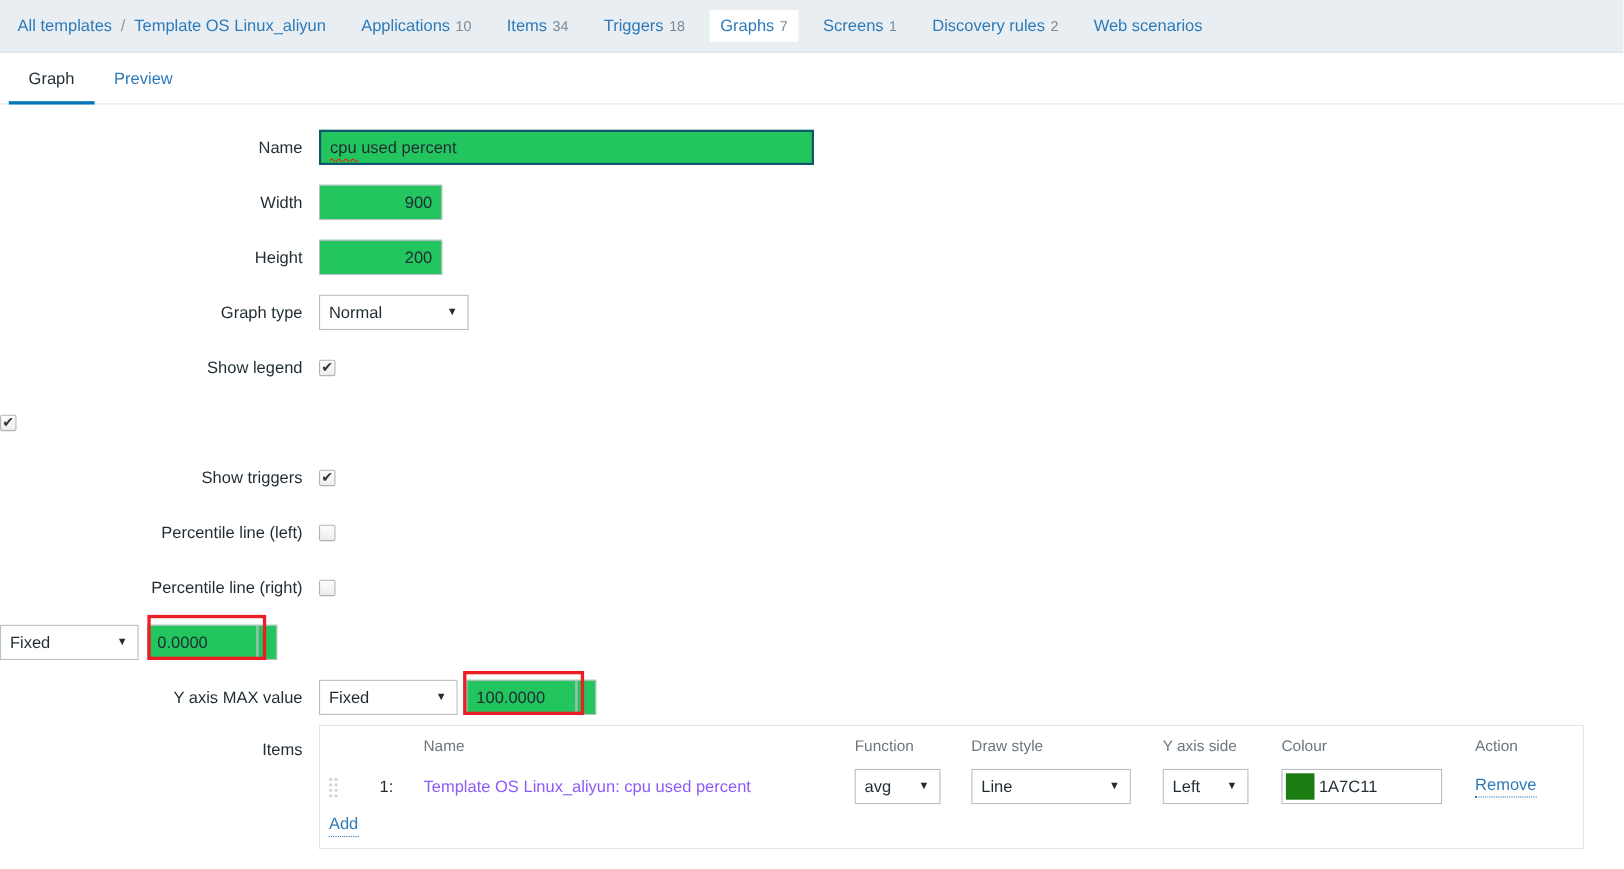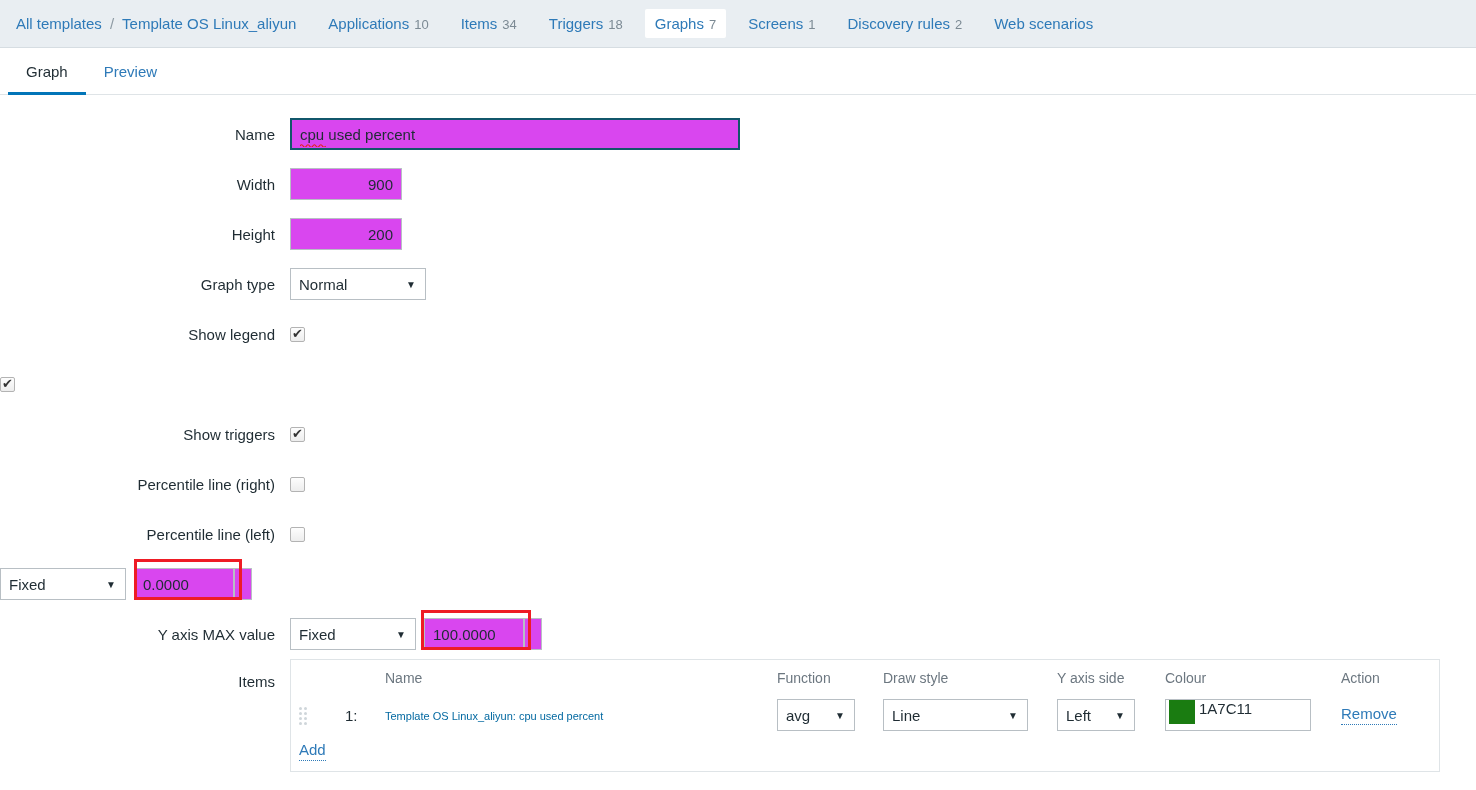--- a/index.html
+++ b/index.html
@@ -110,21 +110,21 @@
   }
   .ctrl {
     display: flex;
     align-items: center;
     position: relative;
   }
 
   input.txt {
     height: 32px;
     border: 1px solid #b8bfc4;
-    background: #d946ef;
+    background: #22c55e;
     font-family: "Liberation Sans", sans-serif;
     font-size: 15px;
     color: #1f2c33;
     padding: 0 8px;
     box-sizing: border-box;
     outline: none;
   }
   input.txt.focused {
     border: 2px solid #11576b;
   }
@@ -260,29 +260,29 @@
   }
   .handle i {
     background: #cfd6da;
     width: 3px;
     height: 3px;
     border-radius: 50%;
     display: block;
   }
   .rownum { color: #1f2c33; font-size: 15px; }
   .item-link {
-    color: #0369a1;
-    font-size: 11px;
+    color: #8b5cf6;
+    font-size: 15px;
     text-decoration: none;
     cursor: pointer;
     white-space: nowrap;
   }
   .colour-field {
     display: inline-flex;
-    align-items: flex-start;
+    align-items: center;
     border: 1px solid #b8bfc4;
     height: 32px;
     width: 146px;
     box-sizing: border-box;
     background: #fff;
   }
   .swatch {
     width: 26px;
     height: 24px;
     margin: 0 4px 0 3px;
@@ -408,30 +408,30 @@
   <div class="row">
     <div class="lbl">Show triggers</div>
     <div class="ctrl">
       <span class="cbx checked">
         <span class="tick">✔</span>
       </span>
     </div>
   </div>
 
   <div class="row">
-    <div class="lbl">Percentile line (right)</div>
+    <div class="lbl">Percentile line (left)</div>
     <div class="ctrl">
       <span class="cbx">
         
       </span>
     </div>
   </div>
 
   <div class="row">
-    <div class="lbl">Percentile line (left)</div>
+    <div class="lbl">Percentile line (right)</div>
     <div class="ctrl">
       <span class="cbx">
         
       </span>
     </div>
   </div>
 
   <div class="row">
     <div class="ctrl">
       <span class="selwrap">

